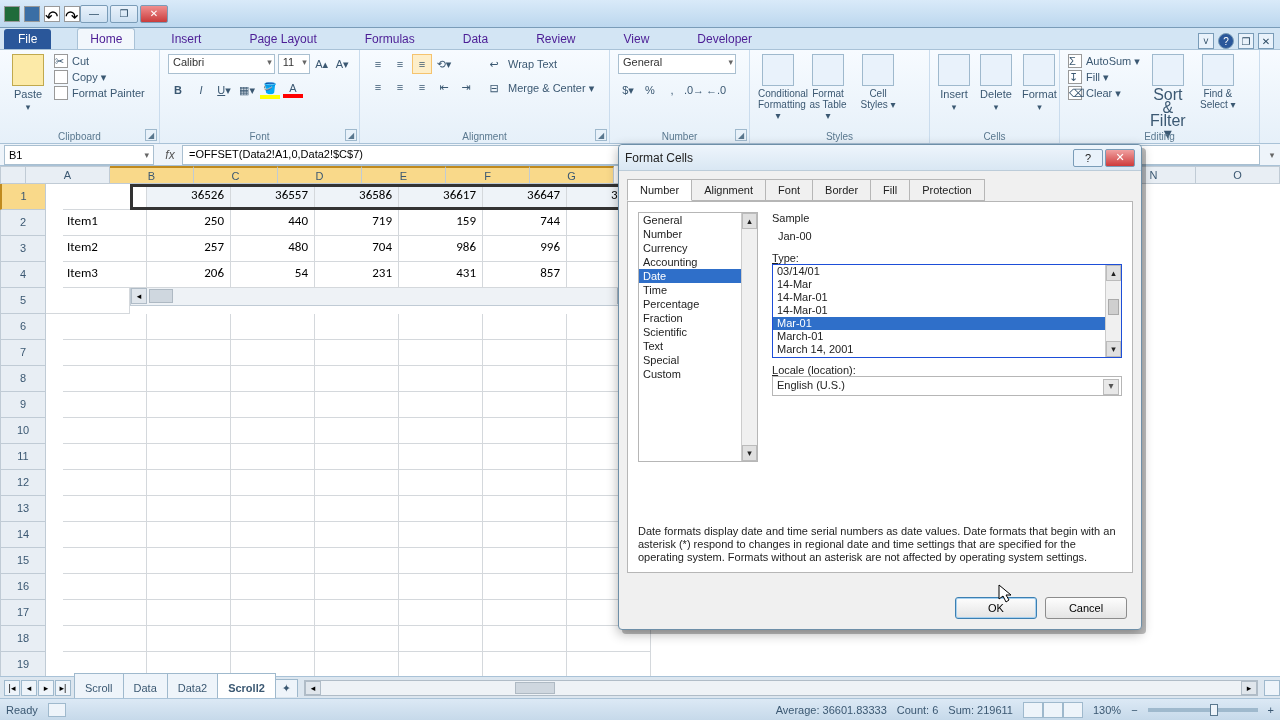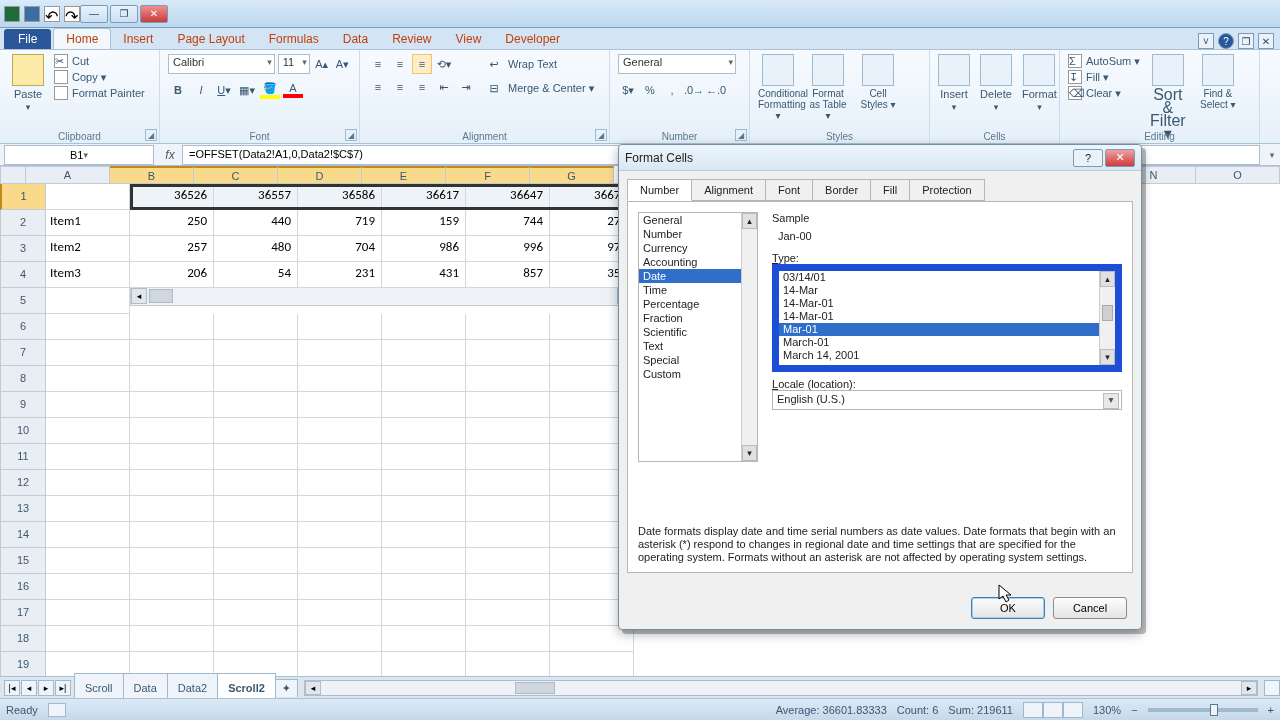--- a/index.html
+++ b/index.html
@@ -12,21 +12,21 @@
 .titleBar .appTitle { flex:1; text-align:center; font-size:12px; color:#3b5872; }
 .titleBar .winCtrls { display:flex; gap:2px; }
 .titleBar .winBtn { width:28px; height:18px; background:linear-gradient(#e9f2fb,#cde0f1); border:1px solid #7a9cb8; display:flex; align-items:center; justify-content:center; font-size:10px; color:#2b4a63; border-radius:2px; }
 .titleBar .winBtn.close { background:linear-gradient(#f08f8f,#c93c3c); color:#fff; }
 
 
 .ribbonTabs { height: 22px; background:#d3e5f4; display:flex; align-items:flex-end; padding-left:4px; border-bottom:1px solid #a9c2d7; gap:0; }
 .fileTab { background:#217346; color:#fff; padding:3px 14px; font-size:12px; border-radius:3px 3px 0 0; margin-right:2px;}
 .ribbonTabs .fileTab { background:#1f6b3a; }
 .ribbonTabs .fileTab.blue { background:#2a579a; }
-.ribbonTab { padding:3px 12px; font-size:12px; color:#c2410c; cursor:default; }
+.ribbonTab { padding:3px 12px; font-size:12px; color:#4c1d95; cursor:default;margin-left:24px; }
 .ribbonTab.active { background:#f2f7fc; border:1px solid #a9c2d7; border-bottom:none; border-radius:3px 3px 0 0; }
 .ribbonRight { margin-left:auto; display:flex; gap:4px; padding:2px 6px 0 0; align-items:center; }
 .ribbonRight .ico { width:16px; height:16px; border:1px solid #7a9cb8; background:#e9f2fb; font-size:10px; display:flex; align-items:center; justify-content:center; color:#2b4a63; }
 
 
 .ribbonBody { height:94px; background:linear-gradient(#f7fbff,#e6f0f9); border-bottom:1px solid #a9c2d7; display:flex; }
 .ribGroup { border-right:1px solid #cadced; padding:4px 8px 0 8px; display:flex; flex-direction:column; position:relative; }
 .ribGroup .groupLabel { position:absolute; bottom:1px; left:0; right:0; text-align:center; font-size:10px; color:#5a788f; }
 .ribGroup .dlgLauncher { position:absolute; bottom:2px; right:2px; width:12px; height:12px; border:1px solid #9fb9cd; font-size:8px; color:#5a788f; display:flex; align-items:center; justify-content:center; }
 
@@ -48,35 +48,35 @@
 
 .numCombo{ width:118px;}
 .cellsBtns{ display:flex; gap:10px; }
 .cellsBtns .bigBtn .ico{ background:#e9f2fb; border:1px solid #9fb9cd;}
 .editingList{ font-size:11px; color:#3b5872; display:flex; flex-direction:column; gap:2px;}
 .editingList div{display:flex; align-items:center; gap:4px;}
 .editingList .smIco{width:14px;height:14px;border:1px solid #999;background:#fff;}
 
 
 .fxBar { height:22px; background:#eef4fa; border-bottom:1px solid #a9c2d7; display:flex; align-items:center; }
-.nameBox { width:150px; height:20px; margin:0 4px; border:1px solid #a9bfd0; background:#fff; font-size:11px; padding:2px 4px; display:flex; align-items:center; justify-content:center; }
+.nameBox { width:150px; height:20px; margin:0 4px; border:1px solid #a9bfd0; background:#fff; font-size:11px; padding:2px 4px; display:flex; align-items:center; justify-content:space-between; }
 .nameBox span:last-child{font-size:9px;color:#666;}
 .fxIcon { width:24px; text-align:center; font-style:italic; font-size:12px; color:#555; }
 .formulaInput { flex:1; height:20px; border:1px solid #a9bfd0; background:#fff; font-size:11px; padding:2px 6px; margin-right:4px; }
 
 
 .gridArea { position:absolute; top:166px; left:0; right:0; bottom:44px; background:#fff; }
 .colHeaders { display:flex; height:18px; }
 .cornerCell { width:46px; background:#e8eef4; border:1px solid #c0cbd5; }
 .colHead { width:84px; background:#e8eef4; border:1px solid #c0cbd5; border-left:none; text-align:center; font-size:11px; color:#3b5872; line-height:16px; }
 .colHead.sel { background:#f9d98a; border-top:2px solid #c08a1e; }
 .rowBlock { display:flex; }
 .rowHead { width:46px; background:#e8eef4; border:1px solid #c0cbd5; border-top:none; text-align:center; font-size:11px; color:#3b5872; line-height:24px; height:26px; }
 .rowHead.sel{ background:#f9d98a; border-left:2px solid #c08a1e;}
-.cellsRow { display:flex; }
+.cellsRow { display:flex;margin-left:17px; }
 .cell { width:84px; height:26px; border-right:1px solid #d4d8dc; border-bottom:1px solid #d4d8dc; text-align:right; padding:3px 6px 0 0; font-size:13px; font-family:Calibri,sans-serif; }
 .cell.left{ text-align:left; padding-left:4px; }
 .selRange{ background:#eef3f8; }
 
 
 .sheetHScroll{ height:18px; border:1px solid #c0cbd5; border-top:none; background:#eef2f6; position:relative; width:504px; margin-left:0;}
 .sheetHScroll .arrow{ width:16px; height:16px; position:absolute; top:0; background:#e0e6ec; border:1px solid #b0bcc7; font-size:9px; display:flex; align-items:center; justify-content:center; }
 .sheetHScroll .thumb{ position:absolute; top:1px; height:14px; background:#cfd7df; border:1px solid #aeb9c3; }
 
 
@@ -108,32 +108,32 @@
 .dlgTabs .t.active{ background:#fff; border-bottom-color:#fff; z-index:2; }
 .dlgPanel{ margin:0 8px 8px 8px; border:1px solid #b6b6b6; background:#fff; height:372px; padding:10px; position:relative; }
 .catList{ width:120px; height:250px; border:1px solid #b6b6b6; background:#fff; overflow:hidden; font-size:11px; position:relative; }
 .catList .opt{ padding:1px 4px; }
 .catList .opt.sel{ background:#2f6fc9; color:#fff; }
 .catScroll{position:absolute; right:0; top:0; bottom:0; width:16px; background:#f0f0f0; border-left:1px solid #ccc;}
 .catScroll .arr{height:16px;background:#e0e0e0;border:1px solid #bbb;font-size:9px;display:flex;align-items:center;justify-content:center;}
 .catScroll .arr.bot{position:absolute;bottom:0;left:0;right:0;}
 .rightPane{ position:absolute; left:144px; top:10px; right:10px; }
 .sampleBox{ border:none; margin-top:2px; padding:4px 2px 6px 2px; }
-.typeList{ width:100%; height:108px; border:7px solid #1d4ed8; background:#fff; font-size:11px; position:relative; overflow:hidden; }
+.typeList{ width:100%; height:94px; border:1px solid #1d4ed8; background:#fff; font-size:11px; position:relative; overflow:hidden; }
 .typeList .opt{ padding:0 4px; line-height:13px; }
 .typeList .opt.sel{ background:#2f6fc9; color:#fff; }
 .typeScroll{position:absolute;right:0;top:0;bottom:0;width:16px;background:#f0f0f0;border-left:1px solid #ccc;}
 .typeScroll .arr{height:16px;background:#e0e0e0;border:1px solid #bbb;font-size:9px;display:flex;align-items:center;justify-content:center;}
 .typeScroll .arr.bot{position:absolute;bottom:0;left:0;right:0;}
 .typeScroll .thumb{position:absolute;left:2px;right:2px;top:34px;height:16px;background:#cfcfcf;border:1px solid #aaa;}
 .localeCombo{ width:100%; height:20px; border:1px solid #b6b6b6; background:#fff; padding:2px 4px; position:relative; }
 .localeCombo::after{content:"▾";position:absolute;right:2px;top:2px;font-size:10px;color:#555; background:#e8e8e8; border:1px solid #bbb; width:14px; height:14px; text-align:center; line-height:12px;}
 .dlgDesc{ position:absolute; left:10px; right:10px; bottom:8px; font-size:11px; line-height:13px; }
 .dlgButtons{ position:absolute; right:14px; bottom:10px; display:flex; gap:8px; }
-.dlgButtons button{ width:74px; height:22px; border:1px solid #8c8c8c; background:linear-gradient(#fdfdfd,#e4e4e4); font-size:11px; border-radius:3px; }
+.dlgButtons button{ width:82px; height:22px; border:1px solid #8c8c8c; background:linear-gradient(#fdfdfd,#e4e4e4); font-size:11px; border-radius:3px; }
 .dlgButtons button.def{ border:1px solid #3c7fb1; box-shadow:0 0 0 1px #a7d1f0 inset; }
 
 .cursor{ position:absolute; left:998px; top:584px; width:16px; height:20px; pointer-events:none; z-index:100;}
 .cursor svg{width:16px;height:20px;}
 
 u{text-decoration:underline;}
 </style>
 </head>
 <body>
 

